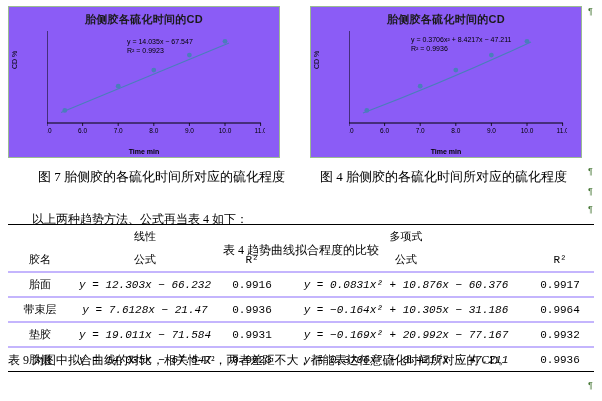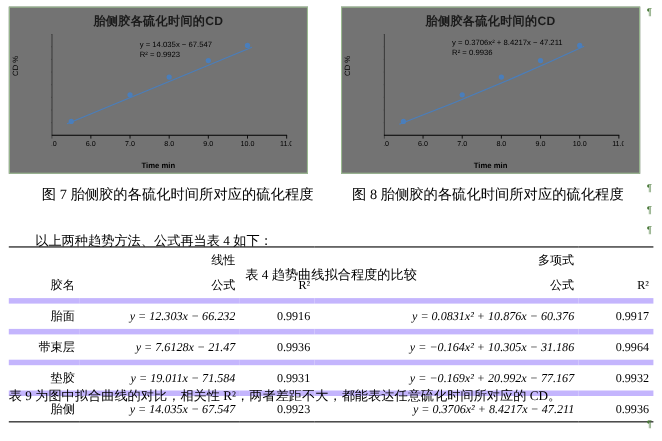--- a/index.html
+++ b/index.html
@@ -10,21 +10,21 @@
     color:#000;
     position:relative;
     overflow:hidden;
   }
   .page{position:relative;width:602px;height:401px;}
 
   
   .chart-box{
     position:absolute;
     width:272px;height:152px;
-    background:#737373;
+    background:#8b5cf6;
     border:1px solid #9bbb91;
     box-sizing:border-box;
   }
   #chart1{left:8px;top:6px;}
   #chart2{left:310px;top:6px;}
 
   .chart-title{
     text-align:center;
     font-family:"Liberation Sans",sans-serif;
     font-weight:bold;
@@ -91,26 +91,27 @@
   table.t4{
     position:absolute;
     left:8px;top:224px;
     width:586px;
     border-collapse:collapse;
     font-size:11px;
   }
   table.t4 td,table.t4 th{
     padding:2px 4px;
     font-weight:normal;
-    text-align:right;
+    text-align:center;
     vertical-align:middle;
     height:19px;
+    font-family:Liberation Mono, monospace;
   }
   .bt{border-top:1.3px solid #000;}
-  .bb{border-bottom:5px solid #c4b5fd;}
+  .bb{border-bottom:2px solid #c4b5fd;}
   .bb2{border-bottom:1.3px solid #000;}
   .grp{font-size:11px;}
   .hd{font-weight:bold;font-size:11px;}
   .eqcell{font-style:italic;font-family:"Liberation Serif",serif;}
   .c-name{width:56px;}
   .c-r2{width:60px;}
   .c-f1{width:138px;}
   .c-f2{width:232px;}
 
   
@@ -254,21 +255,21 @@
       </svg>
     </div>
     <div class="eqn" id="eq2">
       <span>y = 0.3706x² + 8.4217x − 47.211</span><br>
       <span>R² = 0.9936</span>
     </div>
     <div class="xlabel">Time  min</div>
   </div>
 
   <div class="cap" id="cap1">图 7 胎侧胶的各硫化时间所对应的硫化程度</div>
-  <div class="cap" id="cap2">图 8 胎侧胶的各硫化时间所对应的硫化程度</div>
+  <div class="cap" id="cap2">图 4 胎侧胶的各硫化时间所对应的硫化程度</div>
 
   <div class="para" id="para1">以上两种趋势方法、公式再当表 4 如下：</div>
   <div id="tbl-title">表 4  趋势曲线拟合程度的比较</div>
 
   <table class="t4">
     <tbody>
         <tr>
       <td class="bt c-name"></td>
       <td class="bt grp c-f1">线性</td>
       <td class="bt grp c-r2"></td>

